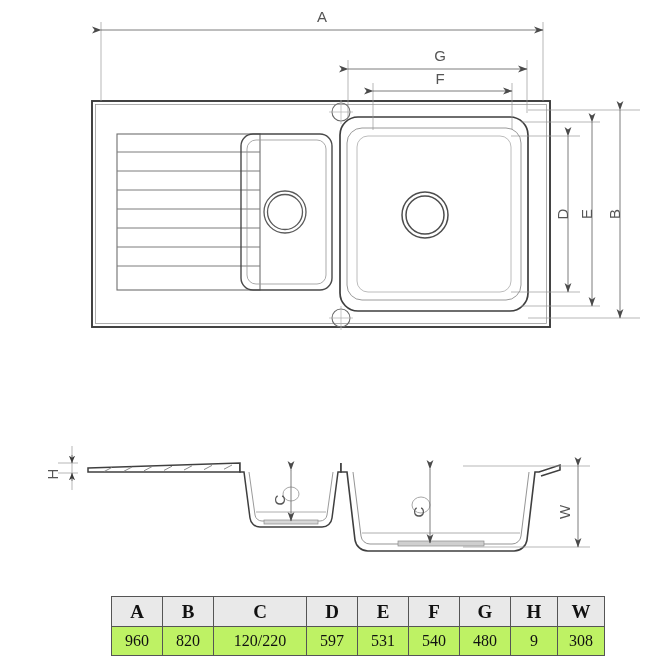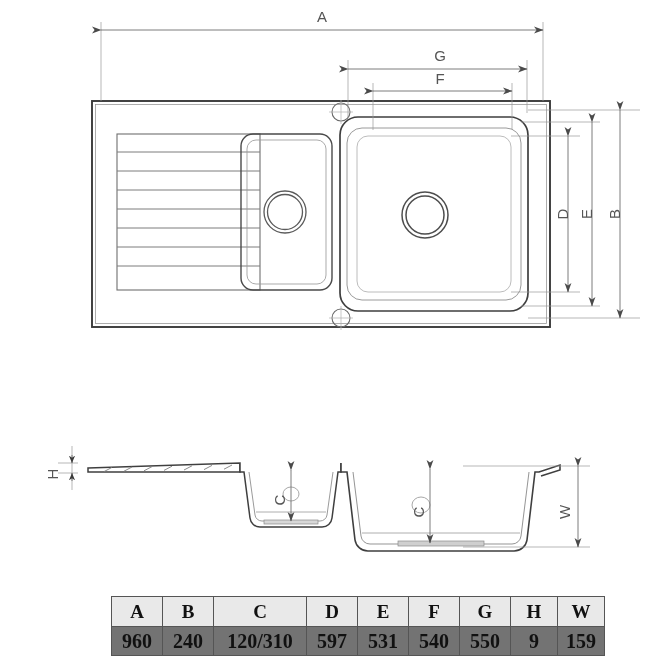--- a/index.html
+++ b/index.html
@@ -7,21 +7,21 @@
        font-family:"Liberation Sans", sans-serif;color:#1a1a1a;}
   #sheet{position:absolute;left:0;top:0;width:665px;height:665px;}
   svg{display:block;}
   .dimtext{font-family:"Liberation Sans", sans-serif;font-size:15px;fill:#555555;}
   table{border-collapse:collapse;}
   #spec-table{position:absolute;left:111px;top:596px;border:1.6px solid #3a3a3a;}
   #spec-table td,#spec-table th{border:1.2px solid #555;text-align:center;
       font-family:"Liberation Serif", serif;}
   #spec-table thead th{background:#e9e9e9;font-size:19px;font-weight:bold;height:27px;
       color:#111;}
-  #spec-table tbody td{background:#737373;font-size:20px;height:26px;color:#111;font-weight:bold;}
+  #spec-table tbody td{background:#bef264;font-size:16px;height:26px;color:#111;}
 </style>
 </head>
 <body>
 
 <div id="sheet">
 
 <svg width="665" height="665" viewBox="0 0 665 665">
   <defs>
     <marker id="ar" markerWidth="10" markerHeight="8" refX="9" refY="4" orient="auto" markerUnits="userSpaceOnUse">
       <path d="M0,0.6 L9.5,4 L0,7.4 L2.6,4 Z" fill="#4a4a4a"></path>
@@ -182,25 +182,25 @@
       <th style="width: 48px;">E</th>
       <th style="width: 48px;">F</th>
       <th style="width: 48px;">G</th>
       <th style="width: 44px;">H</th>
       <th style="width: 44px;">W</th>
     </tr>
   </thead>
   <tbody>
     <tr>
       <td>960</td>
-      <td>240</td>
-      <td>120/310</td>
+      <td>820</td>
+      <td>120/220</td>
       <td>597</td>
       <td>531</td>
       <td>540</td>
-      <td>550</td>
+      <td>480</td>
       <td>9</td>
-      <td>159</td>
+      <td>308</td>
     </tr>
   </tbody>
 </table>
 
 </div>
 
 </body></html>

